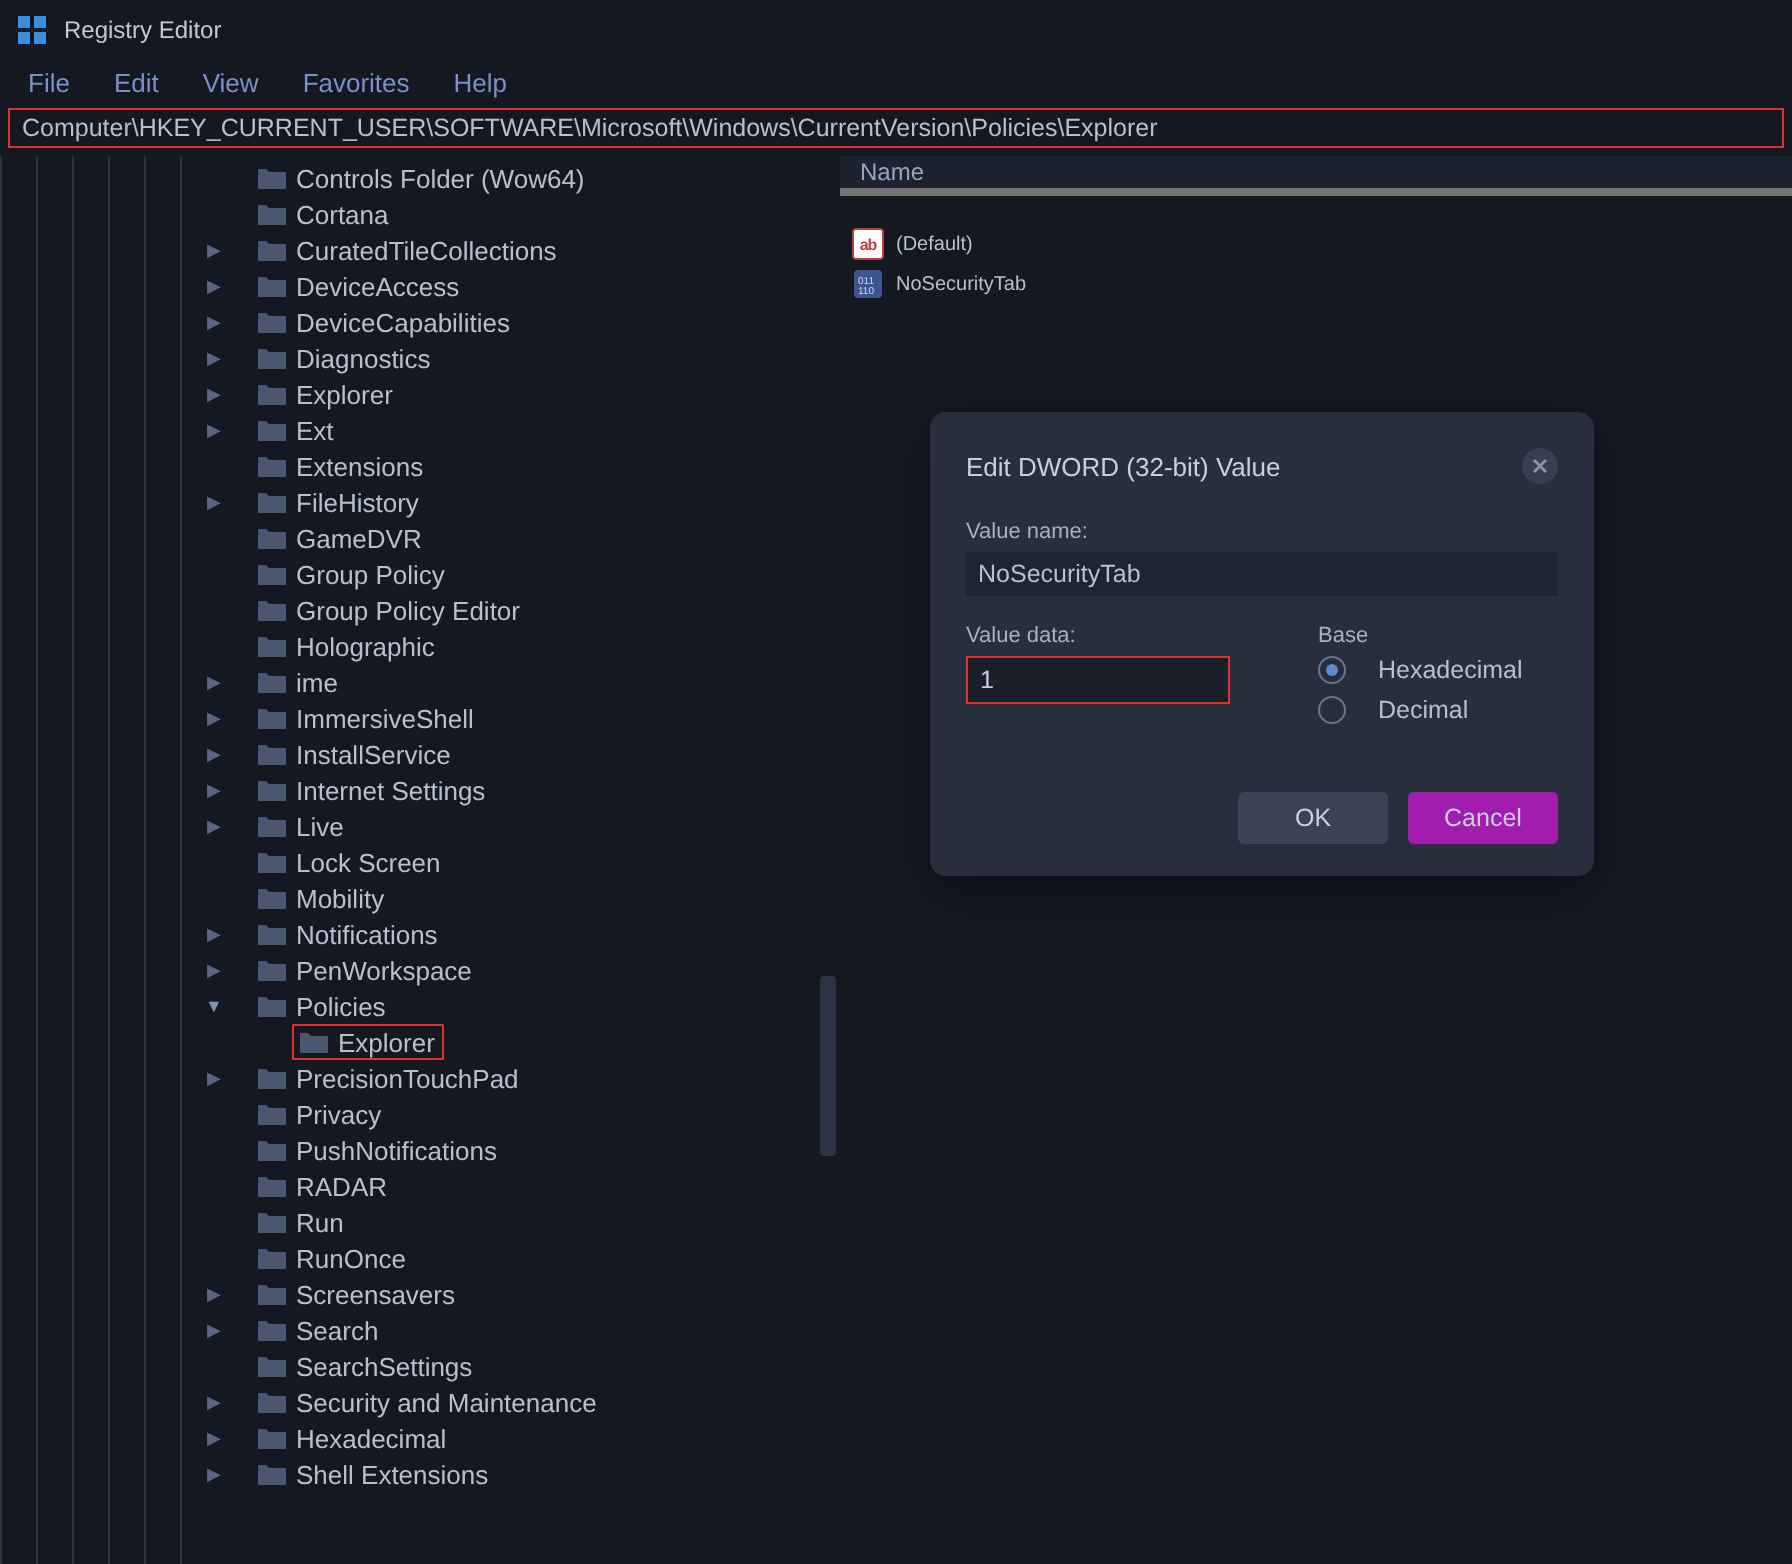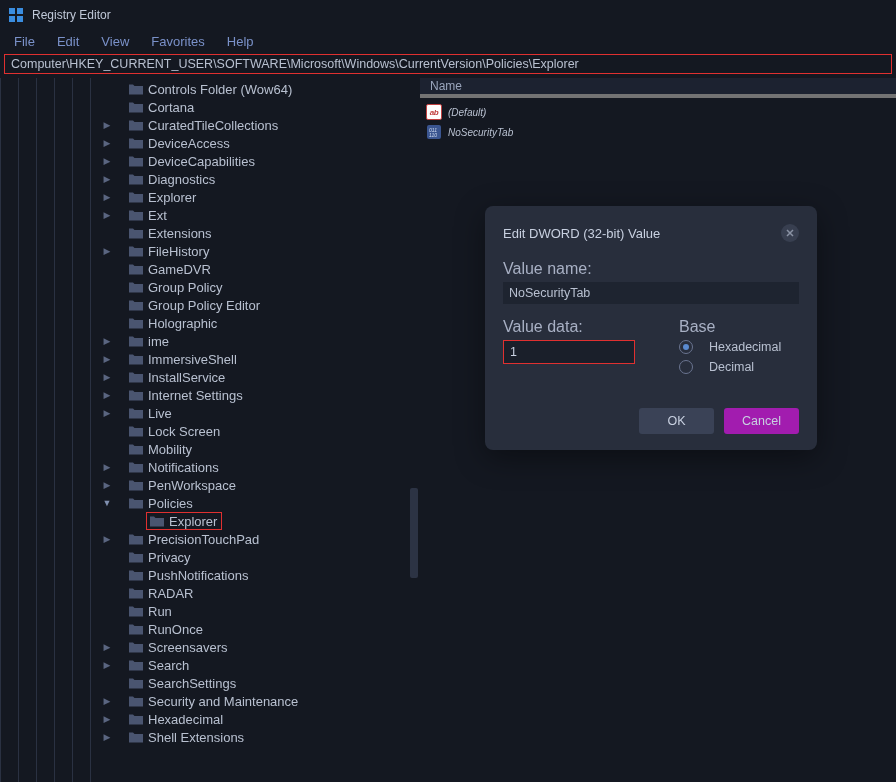--- a/index.html
+++ b/index.html
@@ -136,22 +136,21 @@
     height: 20px;
     background: #1c2230;
     border-bottom: 4px solid #737373;
     display: flex;
     align-items: center;
     padding-left: 10px;
     font-size: 12px;
     color: #9aa5bc;
   }
   .list-body {
-    padding: 4px 6px;
-    font-style: italic;
+    padding: 14px 6px;
   }
   .value-row {
     display: flex;
     align-items: center;
     height: 20px;
     gap: 6px;
     cursor: default;
   }
   .value-icon {
     width: 16px; height: 16px;
@@ -169,21 +168,21 @@
     font-weight: bold;
     color: #c04040;
     letter-spacing: -0.5px;
   }
   .value-icon.bin svg { width: 16px; height: 16px; }
   .value-label { font-size: 10px; color: #b8c0d0; }
 
   
   .dlg {
     position: absolute;
-    left: 485px;
+    left: 465px;
     top: 206px;
     width: 332px;
     background: #282e3c;
     border-radius: 8px;
     padding: 18px 18px 16px 18px;
     box-shadow: 0 8px 30px rgba(0,0,0,0.4);
   }
   .dlg-header {
     display: flex;
     justify-content: space-between;
@@ -196,21 +195,21 @@
     border-radius: 50%;
     background: #383f50;
     color: #8a92a4;
     display: flex;
     align-items: center;
     justify-content: center;
     font-size: 12px;
     cursor: pointer;
   }
   .dlg-label {
-    font-size: 16px;
+    font-size: 11px;
     color: #a8b0c4;
     margin-bottom: 4px;
   }
   .dlg-field {
     width: 100%;
     background: #1e2430;
     border: none;
     height: 22px;
     color: #b8c0d0;
     padding: 0 6px;

